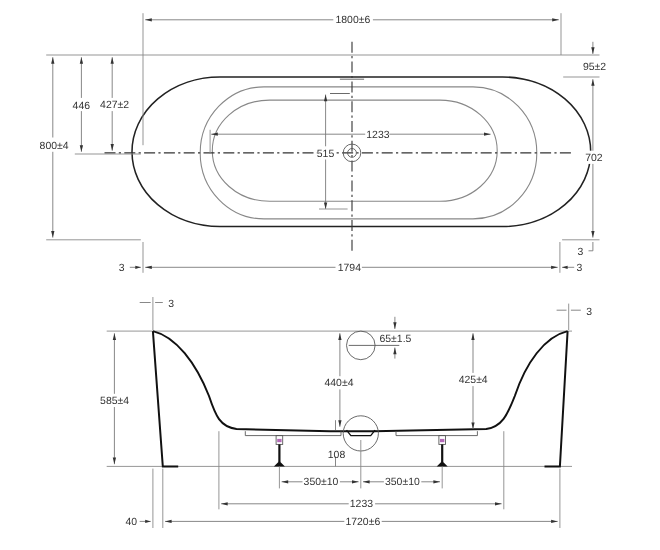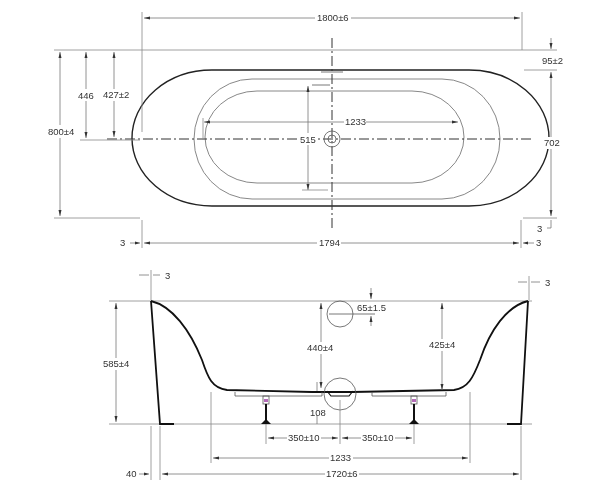--- a/index.html
+++ b/index.html
@@ -1,17 +1,17 @@
 <!DOCTYPE html>
 <html><head>
 <meta charset="utf-8">
 <style>
   html, body { margin: 0; padding: 0; background: #ffffff; }
   body { width: 600px; height: 500px; overflow: hidden; position: relative; font-family: "Liberation Sans", sans-serif; }
-  #drawing { position: absolute; left: 0; top: 0; width: 492px; height: 500px; padding-left: 12px; }
+  #drawing { position: absolute; left: 0; top: 0; width: 492px; height: 500px; }
   svg text { font-family: "Liberation Sans", sans-serif; font-size: 9.5px; fill: #333; }
   .dim { stroke: #777; stroke-width: 0.8; fill: none; }
   .ext { stroke: #888; stroke-width: 0.8; fill: none; }
   .outline { stroke: #222; stroke-width: 1.4; fill: none; }
   .inner { stroke: #888; stroke-width: 1; fill: none; }
   .center { stroke: #333; stroke-width: 1; fill: none; stroke-dasharray: 10 3 2 3; }
   .profile { stroke: #111; stroke-width: 1.8; fill: none; }
   .thin { stroke: #555; stroke-width: 0.8; fill: none; }
   .lbl-bg { fill: #ffffff; }
 </style>

